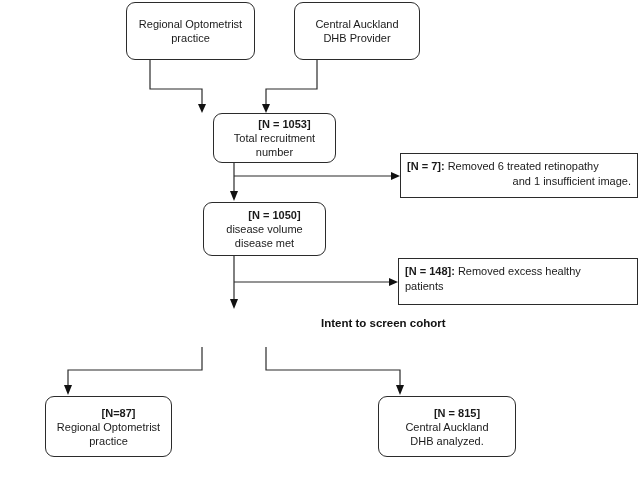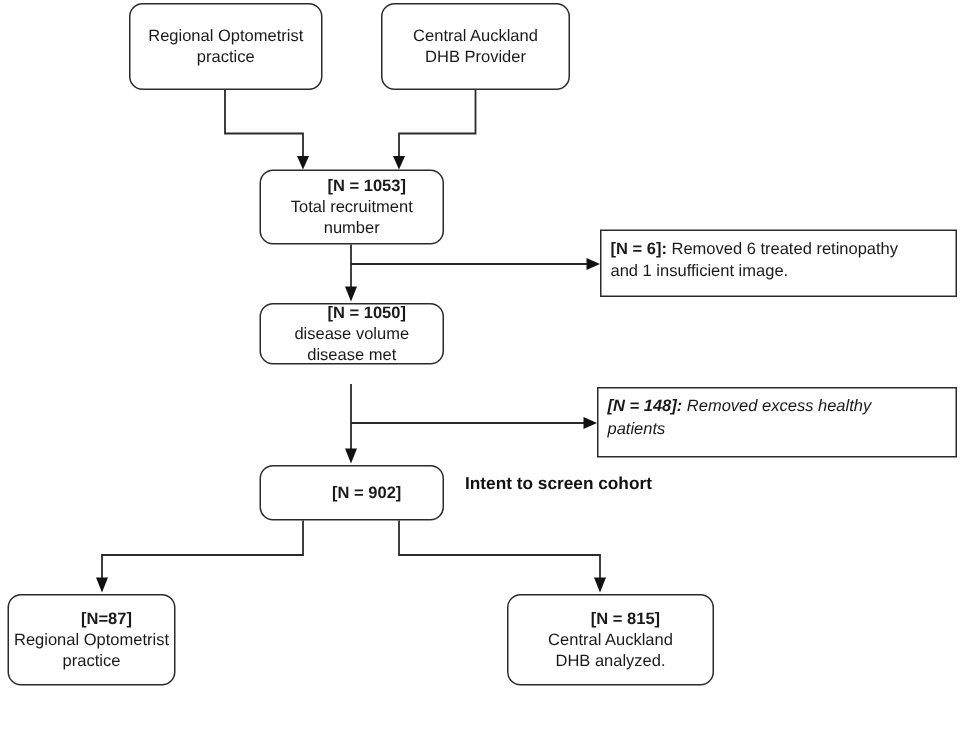--- a/index.html
+++ b/index.html
@@ -31,40 +31,40 @@
     display: flex;
     flex-direction: column;
     align-items: center;
     justify-content: center;
     text-align: center;
     font-size: 11px;
     line-height: 14px;
     color: #1a1a1a;
     z-index: 3;
   }
-  .node.rounded { border-radius: 9px; }
+  .node.rounded { border-radius: 9px; margin-left: 40px; }
   .node .ln { display: block; white-space: nowrap; }
   .node .bold { font-weight: bold; padding-left: 20px; }
 
   
   .sidebox {
     position: absolute;
     box-sizing: border-box;
     border: 1.2px solid #2b2b2b;
     background: #ffffff;
     font-size: 11px;
     line-height: 15px;
     color: #1a1a1a;
     padding: 5px 6px 5px 6px;
     z-index: 3;
   }
   .sidebox .l1 { display: block; white-space: nowrap; }
   .sidebox .l2 { display: block; white-space: nowrap; }
   .sidebox .bold { font-weight: bold; }
-  .sidebox.align-right .l2 { text-align: left; }
+  .sidebox.align-right .l2 { text-align: right; }
   .sidebox.align-center .l2 { text-align: left; padding-right: 78px; }
 
   
   .freelabel {
     position: absolute;
     font-size: 11.5px;
     font-weight: bold;
     color: #111111;
     white-space: nowrap;
     z-index: 3;
@@ -137,43 +137,40 @@
     <span class="ln">Central Auckland</span>
     <span class="ln">DHB Provider</span>
   </div>
 
   <div class="node rounded" style="left:173px; top:113px; width:123px; height:50px;">
     <span class="ln bold">[N = 1053]</span>
     <span class="ln">Total recruitment</span>
     <span class="ln">number</span>
   </div>
 
-  <div class="node rounded" style="left:173px; top:202px; width:123px; height:41px;">
+  <div class="node rounded" style="left:163px; top:202px; width:123px; height:54px;">
     <span class="ln bold">[N = 1050]</span>
     <span class="ln">disease volume</span>
     <span class="ln">disease met</span>
   </div>
 
-  <div class="node rounded" style="left:173px; top:310px; width:123px; height:37px;">
-    <span class="ln bold">[N = 902]</span>
-  </div>
 
-  <div class="freelabel" style="left:310px; top:317px;">Intent to screen cohort</div>
+  <div class="freelabel" style="left:321px; top:317px;">Intent to screen cohort</div>
 
   <div class="sidebox align-right" style="left:400px; top:153px; width:238px; height:45px;">
-    <span class="l1"><b class="bold">[N = 6]:</b><span> Removed 6 treated retinopathy</span></span>
+    <span class="l1"><b class="bold">[N = 7]:</b><span> Removed 6 treated retinopathy</span></span>
     <span class="l2">and 1 insufficient image.</span>
   </div>
 
-  <div class="sidebox align-center" style="left:398px; top:258px; width:240px; height:47px;font-style:italic;">
+  <div class="sidebox align-center" style="left:398px; top:258px; width:240px; height:47px;">
     <span class="l1"><b class="bold">[N = 148]:</b><span> Removed excess healthy</span></span>
     <span class="l2">patients</span>
   </div>
 
-  <div class="node rounded" style="left:5px; top:396px; width:112px; height:61px;">
+  <div class="node rounded" style="left:5px; top:396px; width:127px; height:61px;">
     <span class="ln bold">[N=87]</span>
     <span class="ln">Regional Optometrist</span>
     <span class="ln">practice</span>
   </div>
 
   <div class="node rounded" style="left:338px; top:396px; width:138px; height:61px;">
     <span class="ln bold">[N = 815]</span>
     <span class="ln">Central Auckland</span>
     <span class="ln">DHB analyzed.</span>
   </div>

